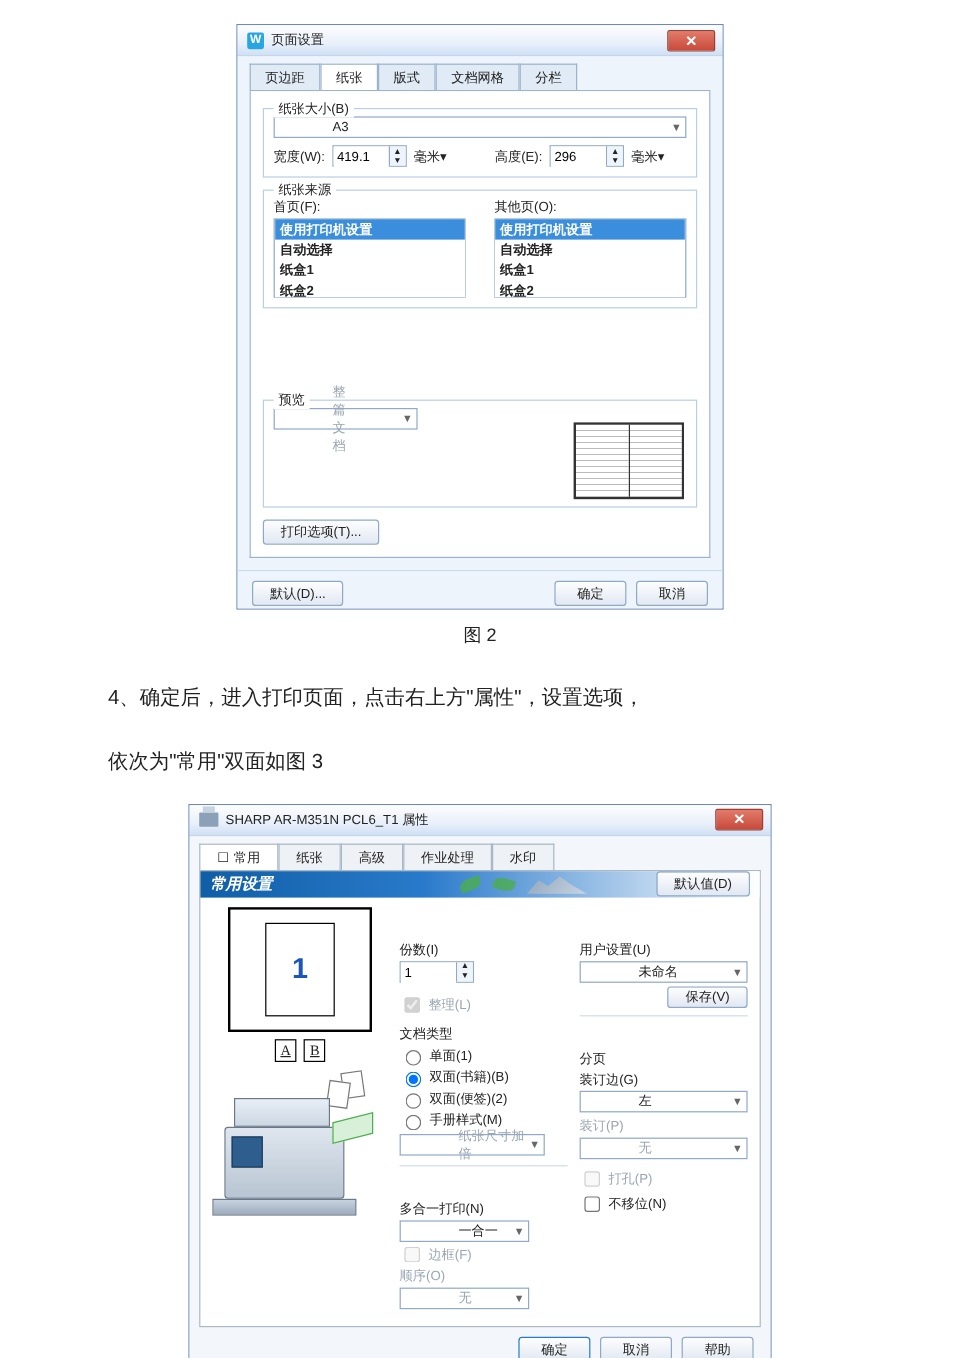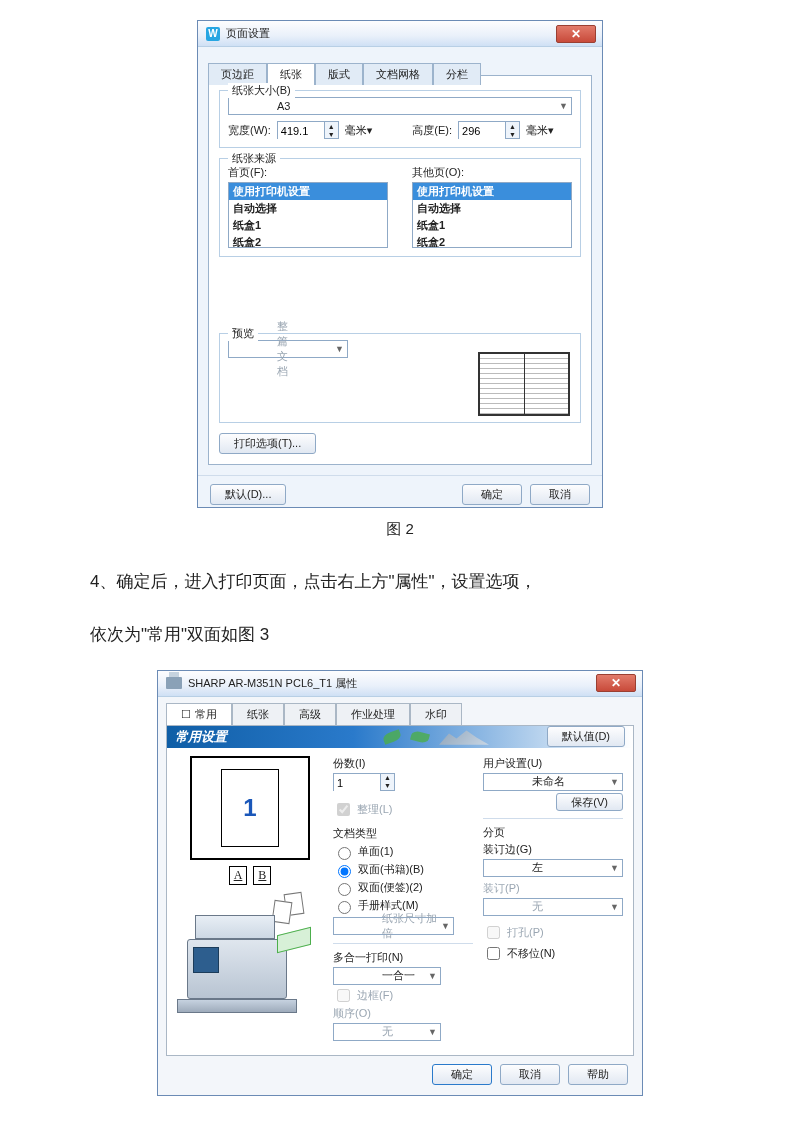--- a/index.html
+++ b/index.html
@@ -58,21 +58,21 @@
 
   
   .tabs { display: flex; gap: 0; border-bottom: 1px solid #9cb3cc; }
   .tab {
     padding: 3px 12px;
     border: 1px solid #9cb3cc;
     border-bottom: none;
     background: #e1ebf6;
     font-size: 11px;
     position: relative;
-    top: 10px;
+    top: 0;
     cursor: pointer;
   }
   .tab.active { background: #fff; }
   .tab-panel {
     border: 1px solid #9cb3cc;
     border-top: none;
     background: #fff;
     padding: 8px 10px 10px;
   }
 
@@ -202,21 +202,21 @@
     background:linear-gradient(#e8eef5,#cdd8e4); border:1px solid #6a7889;}
   .pr-screen{ position:absolute; bottom:40px; left:16px; width:26px; height:26px;
     background:#2d5e8e; border:1px solid #1c3c5a;}
   .pr-out{ position:absolute; bottom:64px; right:6px; width:34px; height:18px;
     background:#d7f0d7; border:1px solid #4cae4c; transform:skewY(-14deg);}
   .pr-paper{ position:absolute; top:0; right:14px; width:18px; height:22px;
     background:#fff; border:1px solid #777; transform:rotate(-8deg);}
   .pr-paper2{ position:absolute; top:8px; right:26px; width:18px; height:22px;
     background:#fff; border:1px solid #777; transform:rotate(8deg);}
 
-  .grp { margin-bottom:8px; }
+  .grp { margin-bottom:8px;margin-top:28px; }
   .grp .glabel{ font-size:11px; margin-bottom:2px; display:block;}
   .radio-row,.chk-row{ display:flex; align-items:center; gap:4px; font-size:11px; padding:1px 0;}
   .chk-dis{ color:#9aa6b2; }
   .sep{ height:1px; background:#cfdceb; margin:6px 0; }
 
   .d2-footer{ display:flex; justify-content:flex-end; gap:8px; padding:8px 14px 0 0;}
 
   
   .caption{ text-align:center; font-size:15px; margin:8px 0 24px; }
   .bodytext{ font-size:17px; line-height:2.2; margin:4px 30px 16px; }

